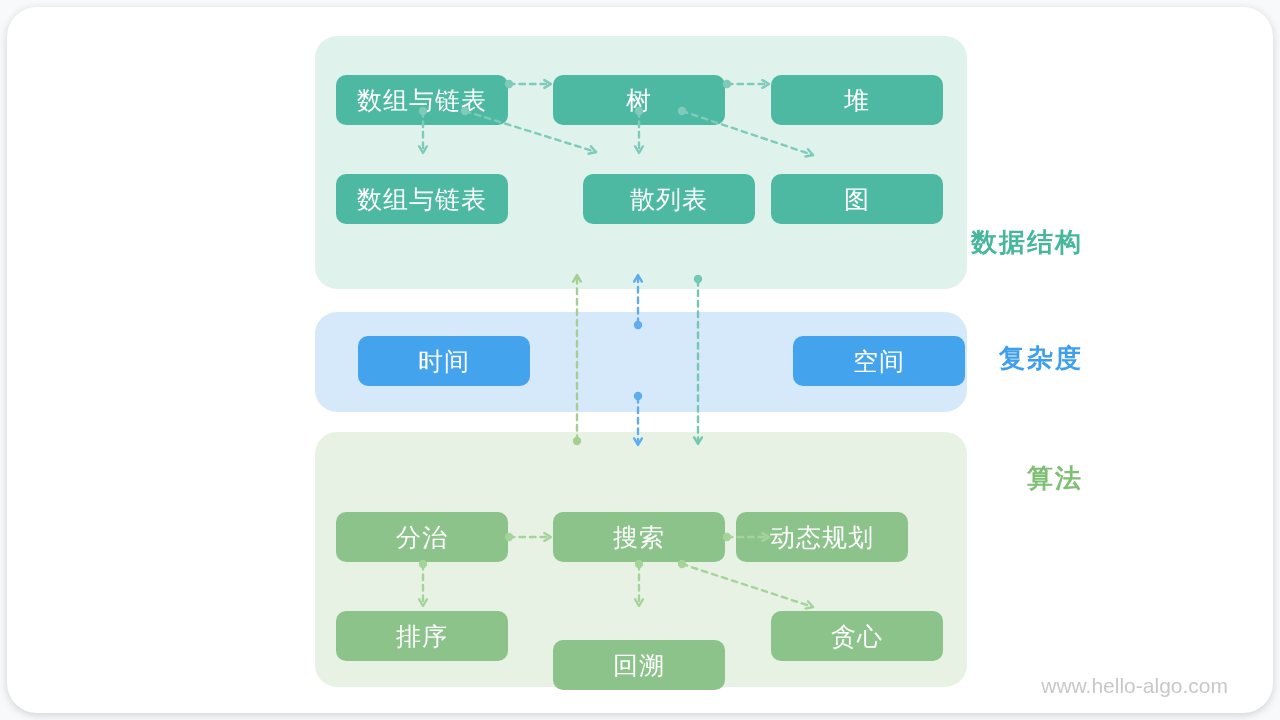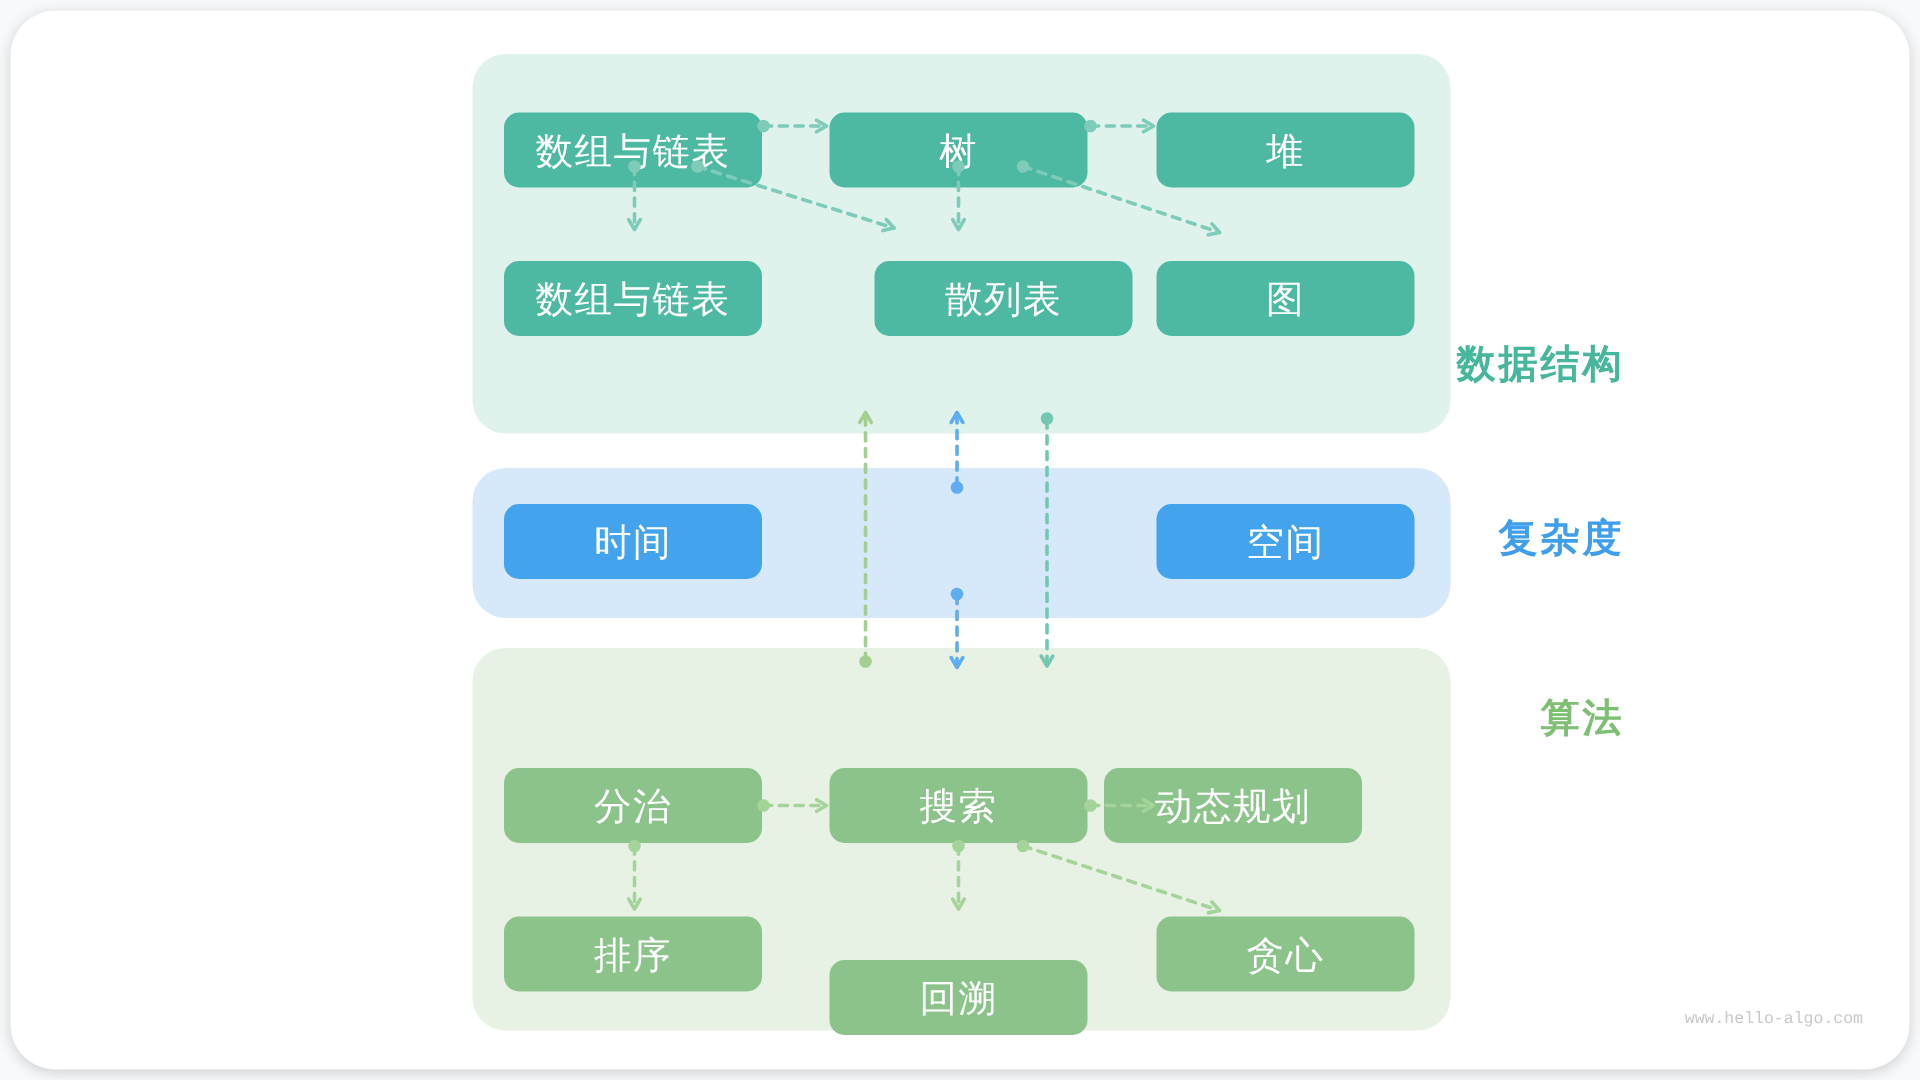--- a/index.html
+++ b/index.html
@@ -21,21 +21,21 @@
   .sec-ds{top:36px;height:253px;background:var(--c-ds-section-bg);}
   .sec-cx{top:312px;height:100px;background:var(--c-cx-section-bg);}
   .sec-algo{top:432px;height:255px;background:var(--c-algo-section-bg);}
   .node{
     position:absolute;width:172px;height:50px;border-radius:10px;
     display:flex;align-items:center;justify-content:center;
     color:var(--c-node-text,#fff);font-size:25px;font-weight:500;
     letter-spacing:1px;white-space:nowrap;
   }
   .node.ds{background:var(--c-ds-box);margin-top:16px;}
-  .node.cx{background:var(--c-cx-box);}
+  .node.cx{background:var(--c-cx-box);margin-left:22px;}
   .node.algo{background:var(--c-algo-box);}
   .sec-label{
     position:absolute;left:315px;width:768px;text-align:right;
     font-size:26px;font-weight:700;letter-spacing:2px;line-height:28px;
   }
   .lbl-ds{top:228px;color:var(--c-ds-label);}
   .lbl-cx{top:344px;color:var(--c-cx-label);}
   .lbl-algo{top:464px;color:var(--c-algo-label);}
   svg.edges{position:absolute;left:0;top:0;pointer-events:none;}
   .edge{fill:none;stroke-width:2.4;stroke-dasharray:5.5 5;stroke-linecap:round;}
@@ -49,23 +49,23 @@
   .dot-blue{fill:var(--c-cx-arrow);}
   .dot-lgreen{fill:var(--c-link-algo-to-ds);}
   .dot-mteal{fill:var(--c-link-ds-to-algo);}
   .mk{fill:none;stroke-width:2.2;stroke-linecap:round;stroke-linejoin:round;}
   .mk-ds{stroke:var(--c-ds-arrow);}
   .mk-algo{stroke:var(--c-algo-arrow);}
   .mk-blue{stroke:var(--c-cx-arrow);}
   .mk-lgreen{stroke:var(--c-link-algo-to-ds);}
   .mk-mteal{stroke:var(--c-link-ds-to-algo);}
   .watermark{
-    position:absolute;top:674px;right:38px;
-    font-family:Liberation Mono, monospace;
-    font-size:11px;color:var(--c-watermark-text,#c8c8c8);
+    position:absolute;top:674px;right:52px;
+    font-family:Liberation Sans, sans-serif;
+    font-size:21px;color:var(--c-watermark-text,#c8c8c8);
   }
 </style>
 </head>
 <body>
 
 <div class="card"></div>
 
 <div class="section sec-ds"></div>
 <div class="section sec-cx"></div>
 <div class="section sec-algo"></div>

